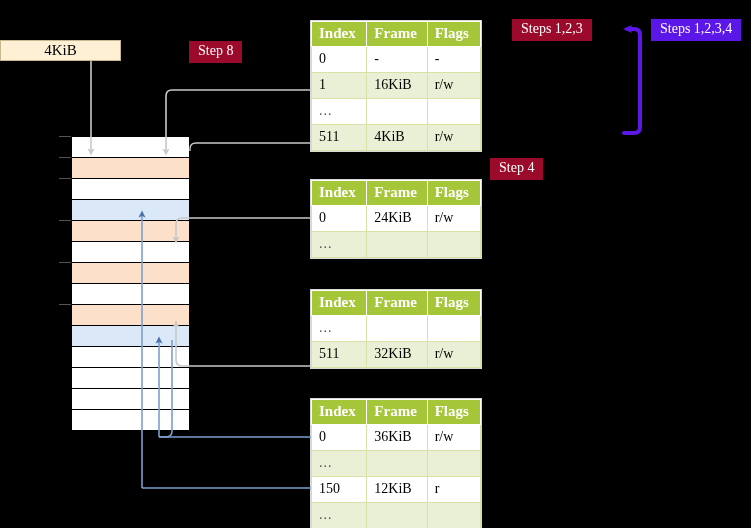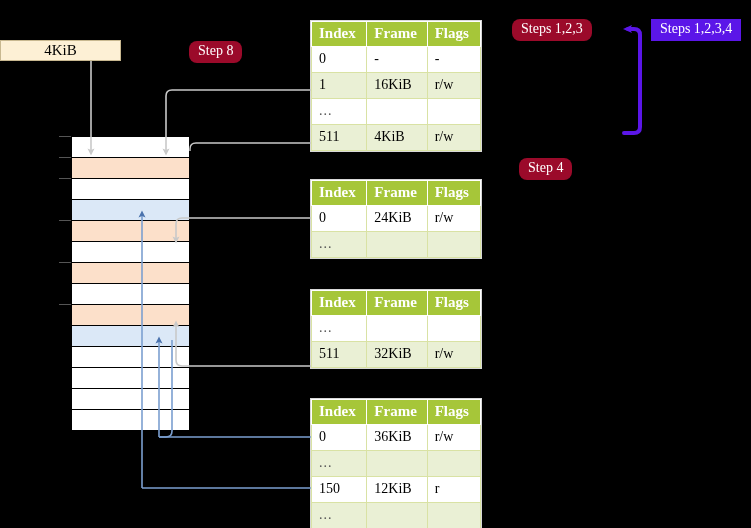--- a/index.html
+++ b/index.html
@@ -31,25 +31,25 @@
   
   .badge {
     display: inline-block;
     padding: 2px 9px 3px 9px;
     font-size: 14px;
     color: #ffffff;
     white-space: nowrap;
     line-height: 1.2;
     box-sizing: border-box;
   }
-  .badge-dark-red { background: #9b0a2a; border-radius: 8px; }
+  .badge-dark-red { background: #9b0a2a; }
   .badge-blue { background: #5b16e8; }
 
   #badge-step0 { left: 189px; top: 41px; }
-  #badge-step4 { left: 519px; top: 158px; }
+  #badge-step4 { left: 490px; top: 158px; }
   #badge-steps123 { left: 512px; top: 19px; }
   #badge-steps1234 { left: 651px; top: 19px; }
 
   
   #mem-grid {
     left: 71px; top: 136px; width: 119px;
     border: 1px solid #000;
     border-bottom: none;
     box-sizing: border-box;
   }

